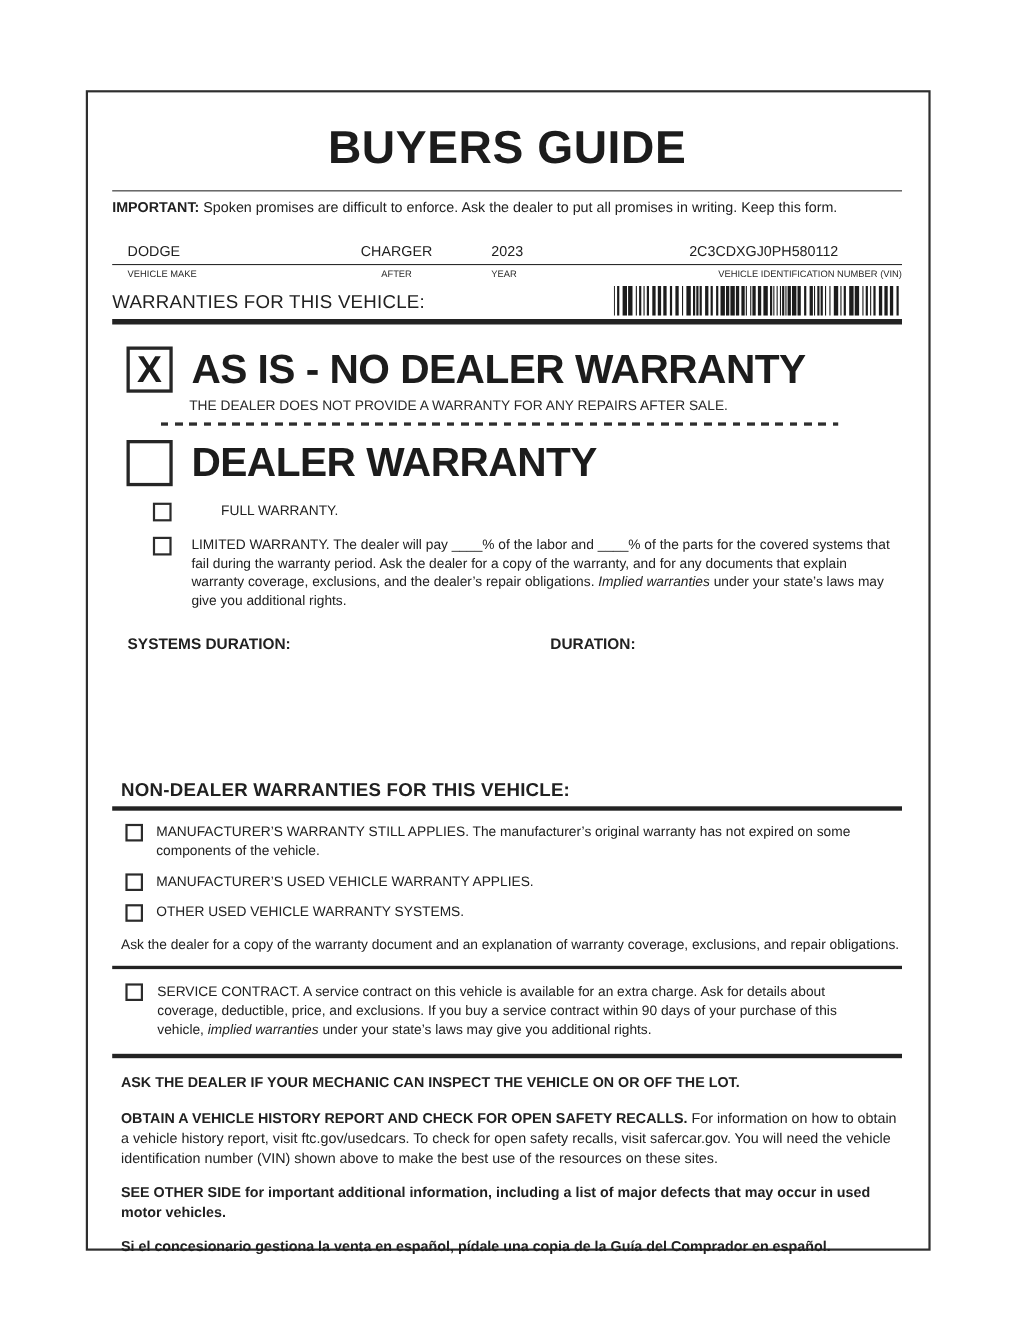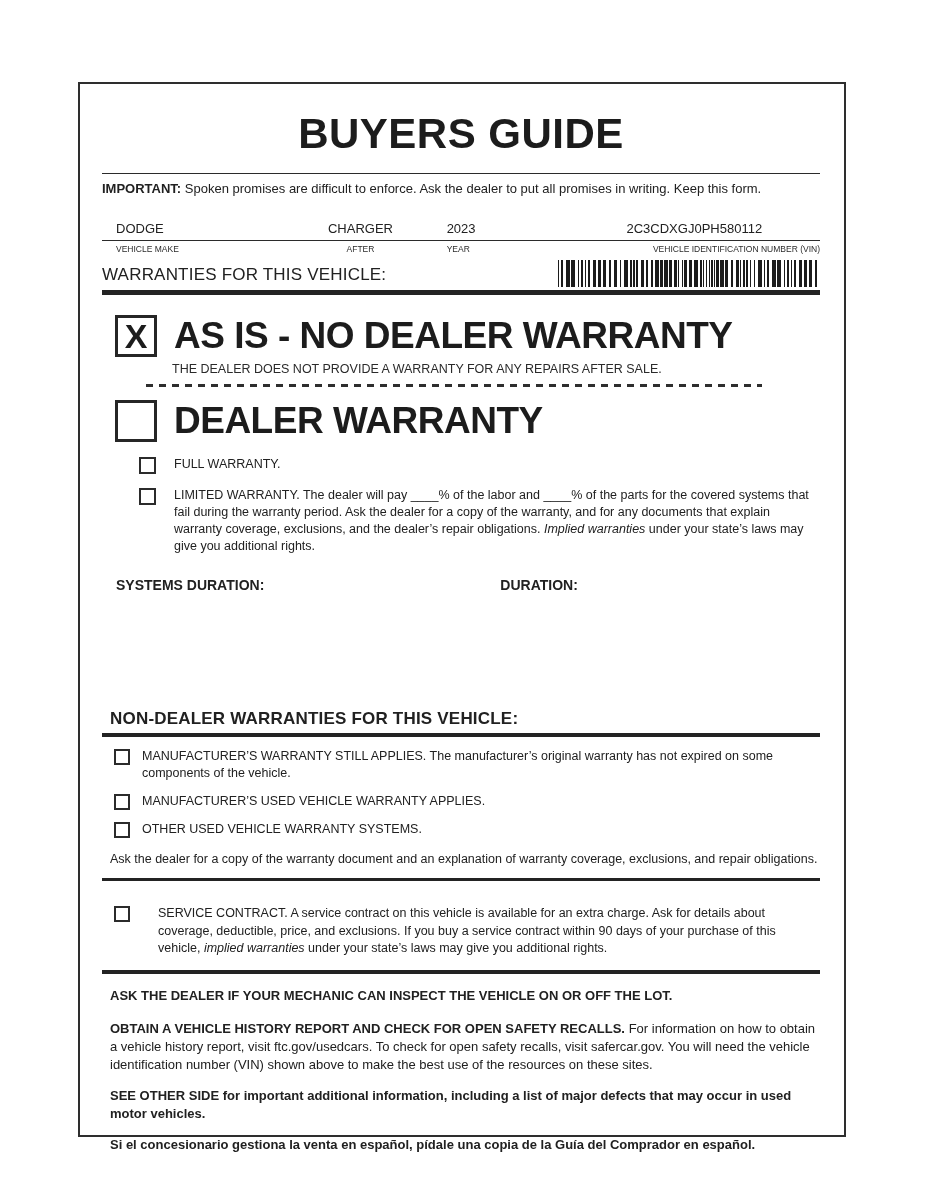--- a/index.html
+++ b/index.html
@@ -70,21 +70,21 @@
   .nd-heading{margin-top:0;}
   .nd-rule{margin-top:4px;}
   .nd-row{display:flex;margin-top:11px;justify-content:flex-end;}
   .cb-nd{
     width:12px;height:12px;border:2px solid #2b2b2b;box-sizing:content-box;
     margin-left:10px;flex:0 0 auto;margin-top:1px;
   }
   .nd-text{margin-left:12px;font-size:12.5px;line-height:17px;width:678px;}
   .nd-footer{margin-top:12px;margin-left:8px;font-size:12.5px;line-height:18px;width:710px;}
 
-  .sc-row{display:flex;margin-top:24px;justify-content:space-between;}
+  .sc-row{display:flex;margin-top:12px;}
   .cb-sc{
     width:12px;height:12px;border:2px solid #2b2b2b;box-sizing:content-box;
     margin-left:12px;flex:0 0 auto;margin-top:1px;
   }
   .sc-text{margin-left:13px;font-size:12.5px;line-height:17.5px;width:662px;}
   .sc-text .it{font-style:italic;}
 
   .foot-block{margin-left:8px;margin-right:16px;}
   .mechanic{margin-top:14px;font-size:13px;font-weight:bold;line-height:16px;}
   .history{margin-top:16px;font-size:13px;line-height:18px;width:714px;}
@@ -132,21 +132,21 @@
       <div class="big-title">AS IS - NO DEALER WARRANTY</div>
     </div>
     <div class="asis-sub">THE DEALER DOES NOT PROVIDE A WARRANTY FOR ANY REPAIRS AFTER SALE.</div>
     <div class="dashed-rule"></div>
 
     <div class="big-row" style="margin-top:13px;">
       <div class="cb-lg"></div>
       <div class="big-title">DEALER WARRANTY</div>
     </div>
 
-    <div class="sub-row" style="margin-top:14px;">
+    <div class="sub-row" style="margin-top:14px;gap:27px;">
       <div class="cb-sm"></div>
       <div class="sub-text">FULL WARRANTY.</div>
     </div>
 
     <div class="sub-row" style="margin-top:13px;">
       <div class="cb-sm"></div>
       <div class="sub-text">
         <span>LIMITED WARRANTY.</span>
         <span>The dealer will pay ____% of the labor and ____% of the parts for the covered systems that fail during the warranty period.  Ask the dealer for a copy of the warranty, and for any documents that explain warranty coverage, exclusions, and the dealer’s repair obligations.</span>
         <span class="it">Implied warranties</span>

